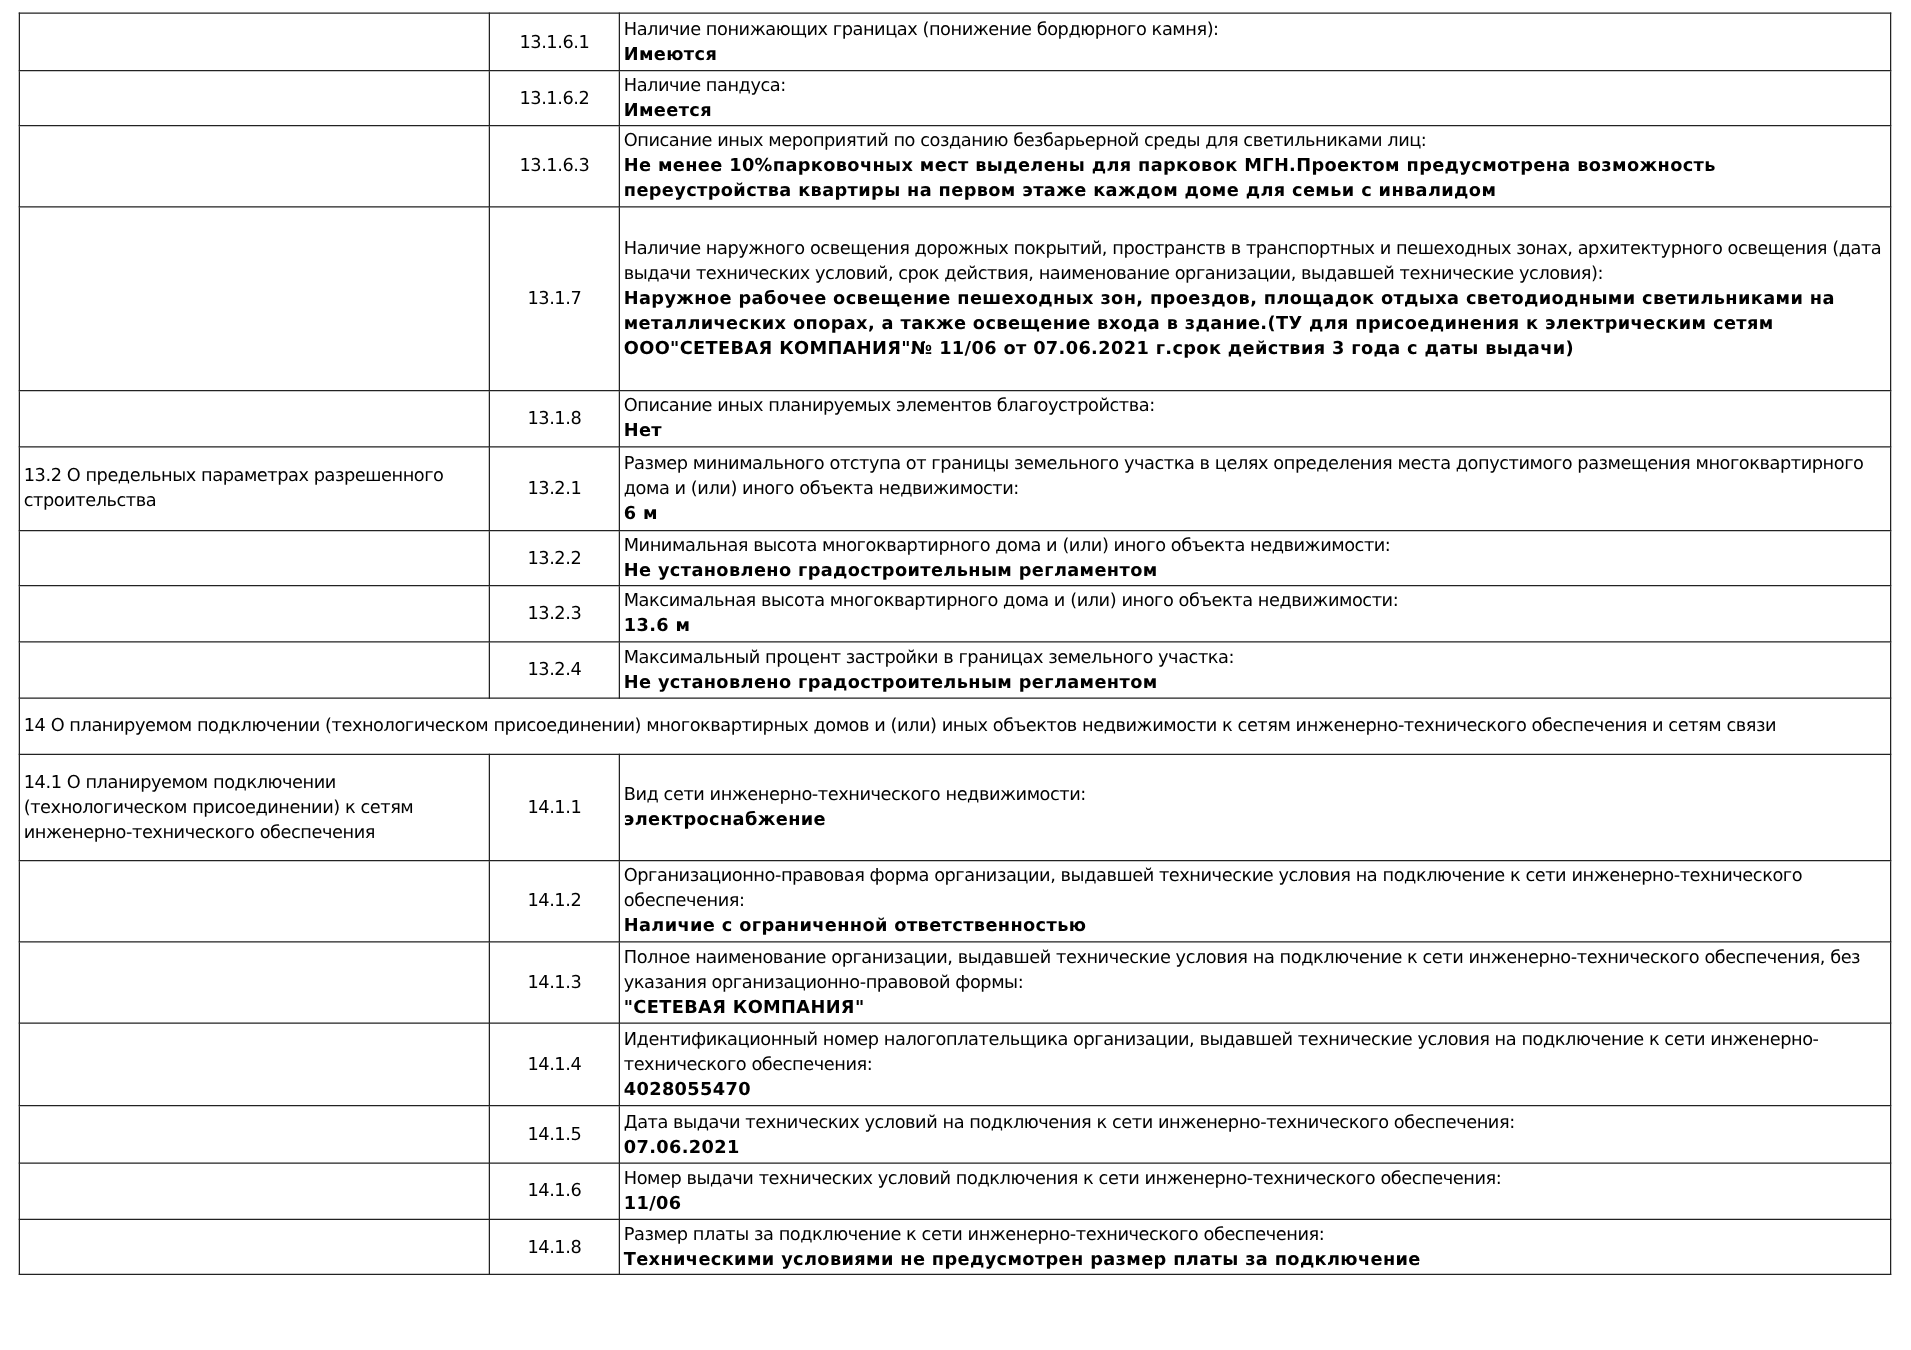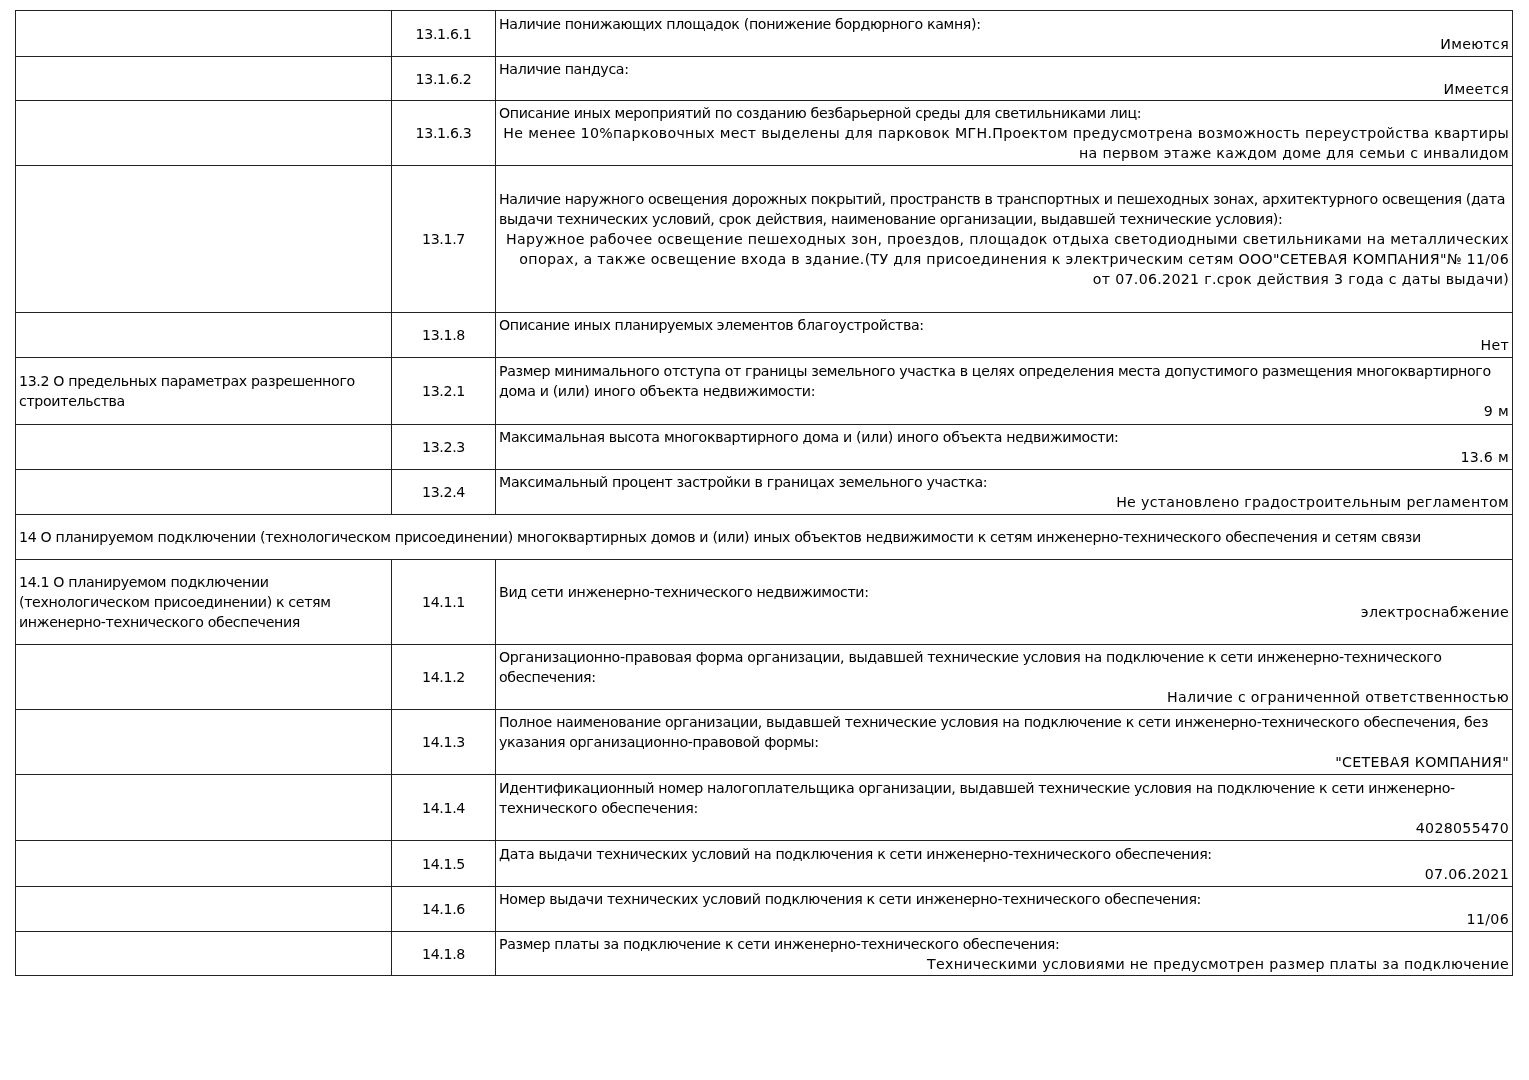--- a/index.html
+++ b/index.html
@@ -6,33 +6,33 @@
   body { width:1529px; height:1080px; position:relative; overflow:hidden;
          font-family:"DejaVu Sans", sans-serif; color:#000; }
   table.doc { position:absolute; left:15px; top:10px; width:1498px;
               border-collapse:collapse; table-layout:fixed; }
   table.doc td { border:1.6px solid #222; padding:0 3px; vertical-align:middle;
                  font-size:14.2px; line-height:20px; letter-spacing:-0.35px; }
   td.c1 { width:369px; }
   td.c2 { width:97px; font-size:15px;text-align:center; }
   td.c3 { }
   .label { display:block; }
-  .val { display:block; font-weight:normal; letter-spacing:0.3px;text-align:right; }
+  .val { display:block; font-weight:bold; letter-spacing:0.3px; }
   td.section { padding:1px 3px;margin-left:40px; }
 </style>
 </head>
 <body>
 
 <table class="doc">
   <tbody>
     <tr style="height:46px">
       <td class="c1"></td>
       <td class="c2">13.1.6.1</td>
       <td class="c3">
-        <span class="label">Наличие понижающих площадок (понижение бордюрного камня):</span>
+        <span class="label">Наличие понижающих границах (понижение бордюрного камня):</span>
         <span class="val">Имеются</span>
       </td>
     </tr>
     <tr style="height:44px">
       <td class="c1"></td>
       <td class="c2">13.1.6.2</td>
       <td class="c3">
         <span class="label">Наличие пандуса:</span>
         <span class="val">Имеется</span>
       </td>
@@ -59,21 +59,29 @@
       <td class="c3">
         <span class="label">Описание иных планируемых элементов благоустройства:</span>
         <span class="val">Нет</span>
       </td>
     </tr>
     <tr style="height:67px">
       <td class="c1">13.2 О предельных параметрах разрешенного строительства</td>
       <td class="c2">13.2.1</td>
       <td class="c3">
         <span class="label">Размер минимального отступа от границы земельного участка в целях определения места допустимого размещения многоквартирного дома и (или) иного объекта недвижимости:</span>
-        <span class="val">9 м</span>
+        <span class="val">6 м</span>
+      </td>
+    </tr>
+    <tr style="height:44px">
+      <td class="c1"></td>
+      <td class="c2">13.2.2</td>
+      <td class="c3">
+        <span class="label">Минимальная высота многоквартирного дома и (или) иного объекта недвижимости:</span>
+        <span class="val">Не установлено градостроительным регламентом</span>
       </td>
     </tr>
     <tr style="height:45px">
       <td class="c1"></td>
       <td class="c2">13.2.3</td>
       <td class="c3">
         <span class="label">Максимальная высота многоквартирного дома и (или) иного объекта недвижимости:</span>
         <span class="val">13.6 м</span>
       </td>
     </tr>

